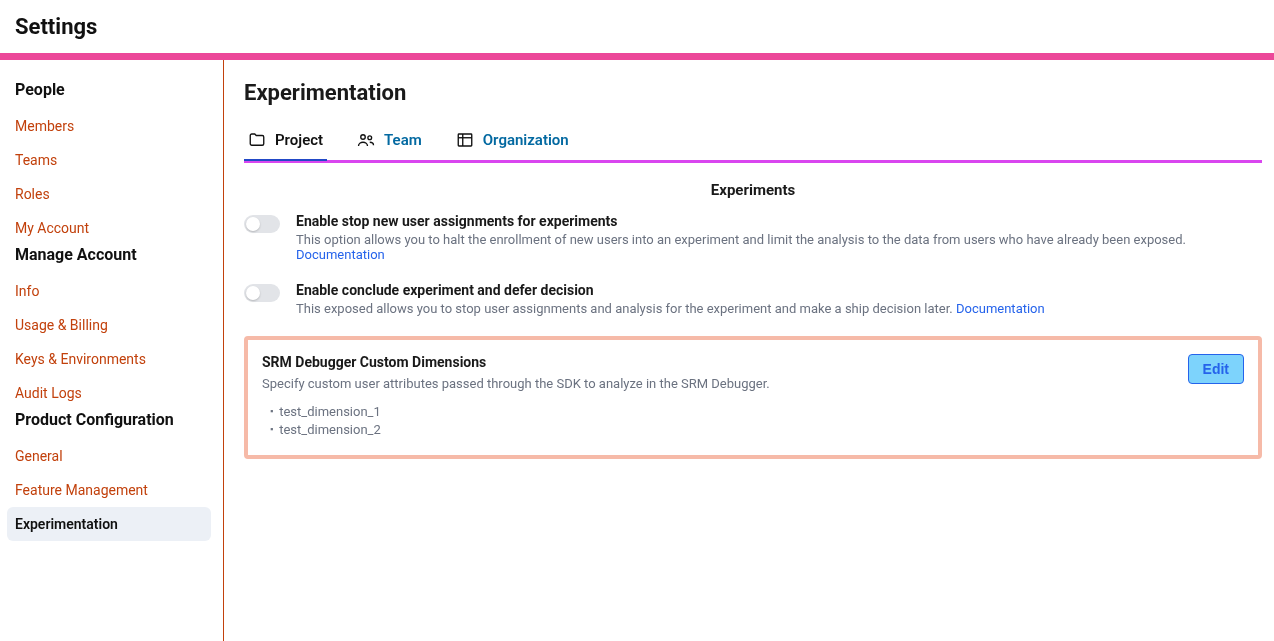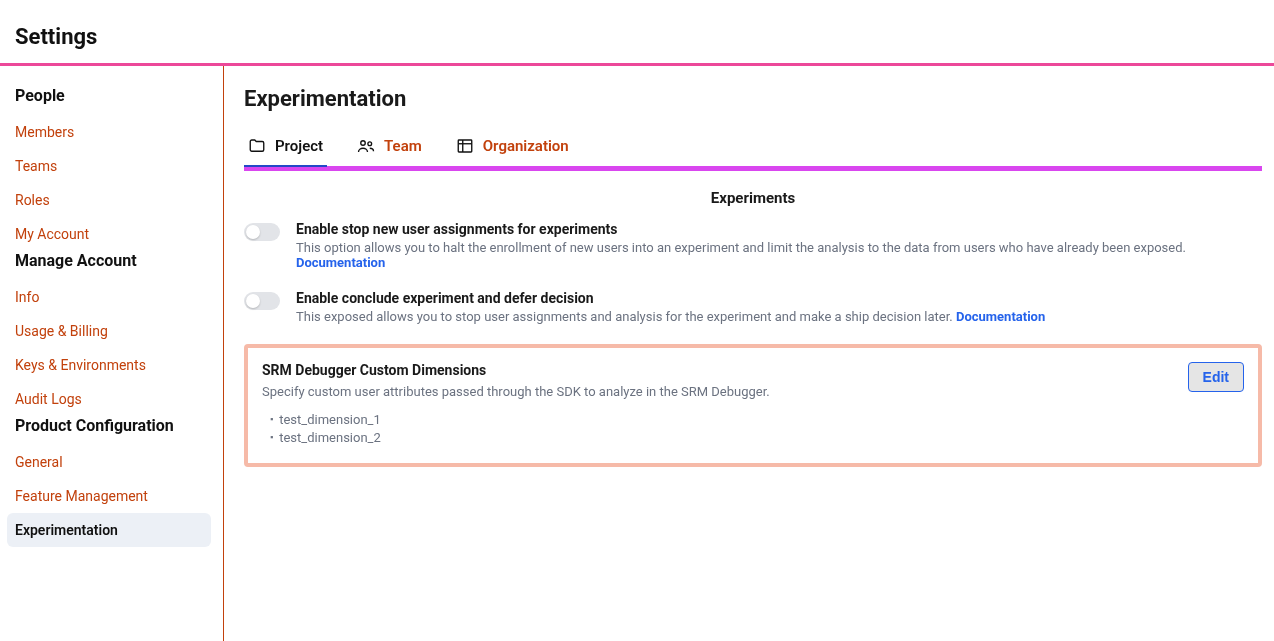--- a/index.html
+++ b/index.html
@@ -9,22 +9,22 @@
     }
     body {
       font-family: -apple-system, BlinkMacSystemFont, "Segoe UI", Roboto, Helvetica, Arial, sans-serif;
       color: #1a1a1a;
       background: #fff;
       width: 1274px;
       height: 641px;
       overflow: hidden;
     }
     .header {
-      padding: 24px 15px 14px;
-      border-bottom: 3px solid #ec4899;
+      padding: 14px 15px 14px;
+      border-bottom: 7px solid #ec4899;
     }
     .header h1 {
       font-size: 22px;
       font-weight: 700;
       color: #111;
     }
     .body {
       display: flex;
       height: calc(641px - 58px);
     }
@@ -62,31 +62,31 @@
       padding: 20px 12px 20px 20px;
     }
     .main h2 {
       font-size: 22px;
       font-weight: 700;
       margin-bottom: 18px;
     }
     .tabs {
       display: flex;
       gap: 26px;
-      border-bottom: 5px solid #d946ef;
+      border-bottom: 3px solid #d946ef;
       margin-bottom: 18px;
     }
     .tab {
       display: flex;
       align-items: center;
       gap: 9px;
       padding: 8px 4px 10px 4px;
       font-size: 15px;
       font-weight: 600;
-      color: #c2410c;
+      color: #0369a1;
       cursor: pointer;
       border-bottom: 2px solid transparent;
       margin-bottom: -1px;
     }
     .tab.active {
       border-bottom: 2px solid #2249c7;
       color: #111;
     }
     .tab .ico {
       display: inline-flex;
@@ -130,21 +130,20 @@
       margin-bottom: 3px;
     }
     .setting-text .desc {
       font-size: 13px;
       color: #6b7280;
     }
     .doc-link {
       color: #2563eb;
       text-decoration: none;
       cursor: pointer;
-      font-weight: bold;
     }
     .panel {
       border: 4px solid #f6baa8;
       border-radius: 4px;
       padding: 14px 14px 16px 14px;
       position: relative;
       margin-top: 2px;
     }
     .panel-header {
       display: flex;
@@ -176,21 +175,21 @@
       content: "▪";
       color: #6b7280;
       margin-right: 6px;
       font-size: 9px;
       position: relative;
       top: -2px;
     }
     .edit-btn {
       border: 1px solid #2563eb;
       color: #2563eb;
-      background: #e5e5e5;
+      background: #7dd3fc;
       font-size: 14px;
       font-weight: 600;
       padding: 6px 14px;
       border-radius: 4px;
       cursor: pointer;
     }
   </style>
 </head>
 <body>
 

